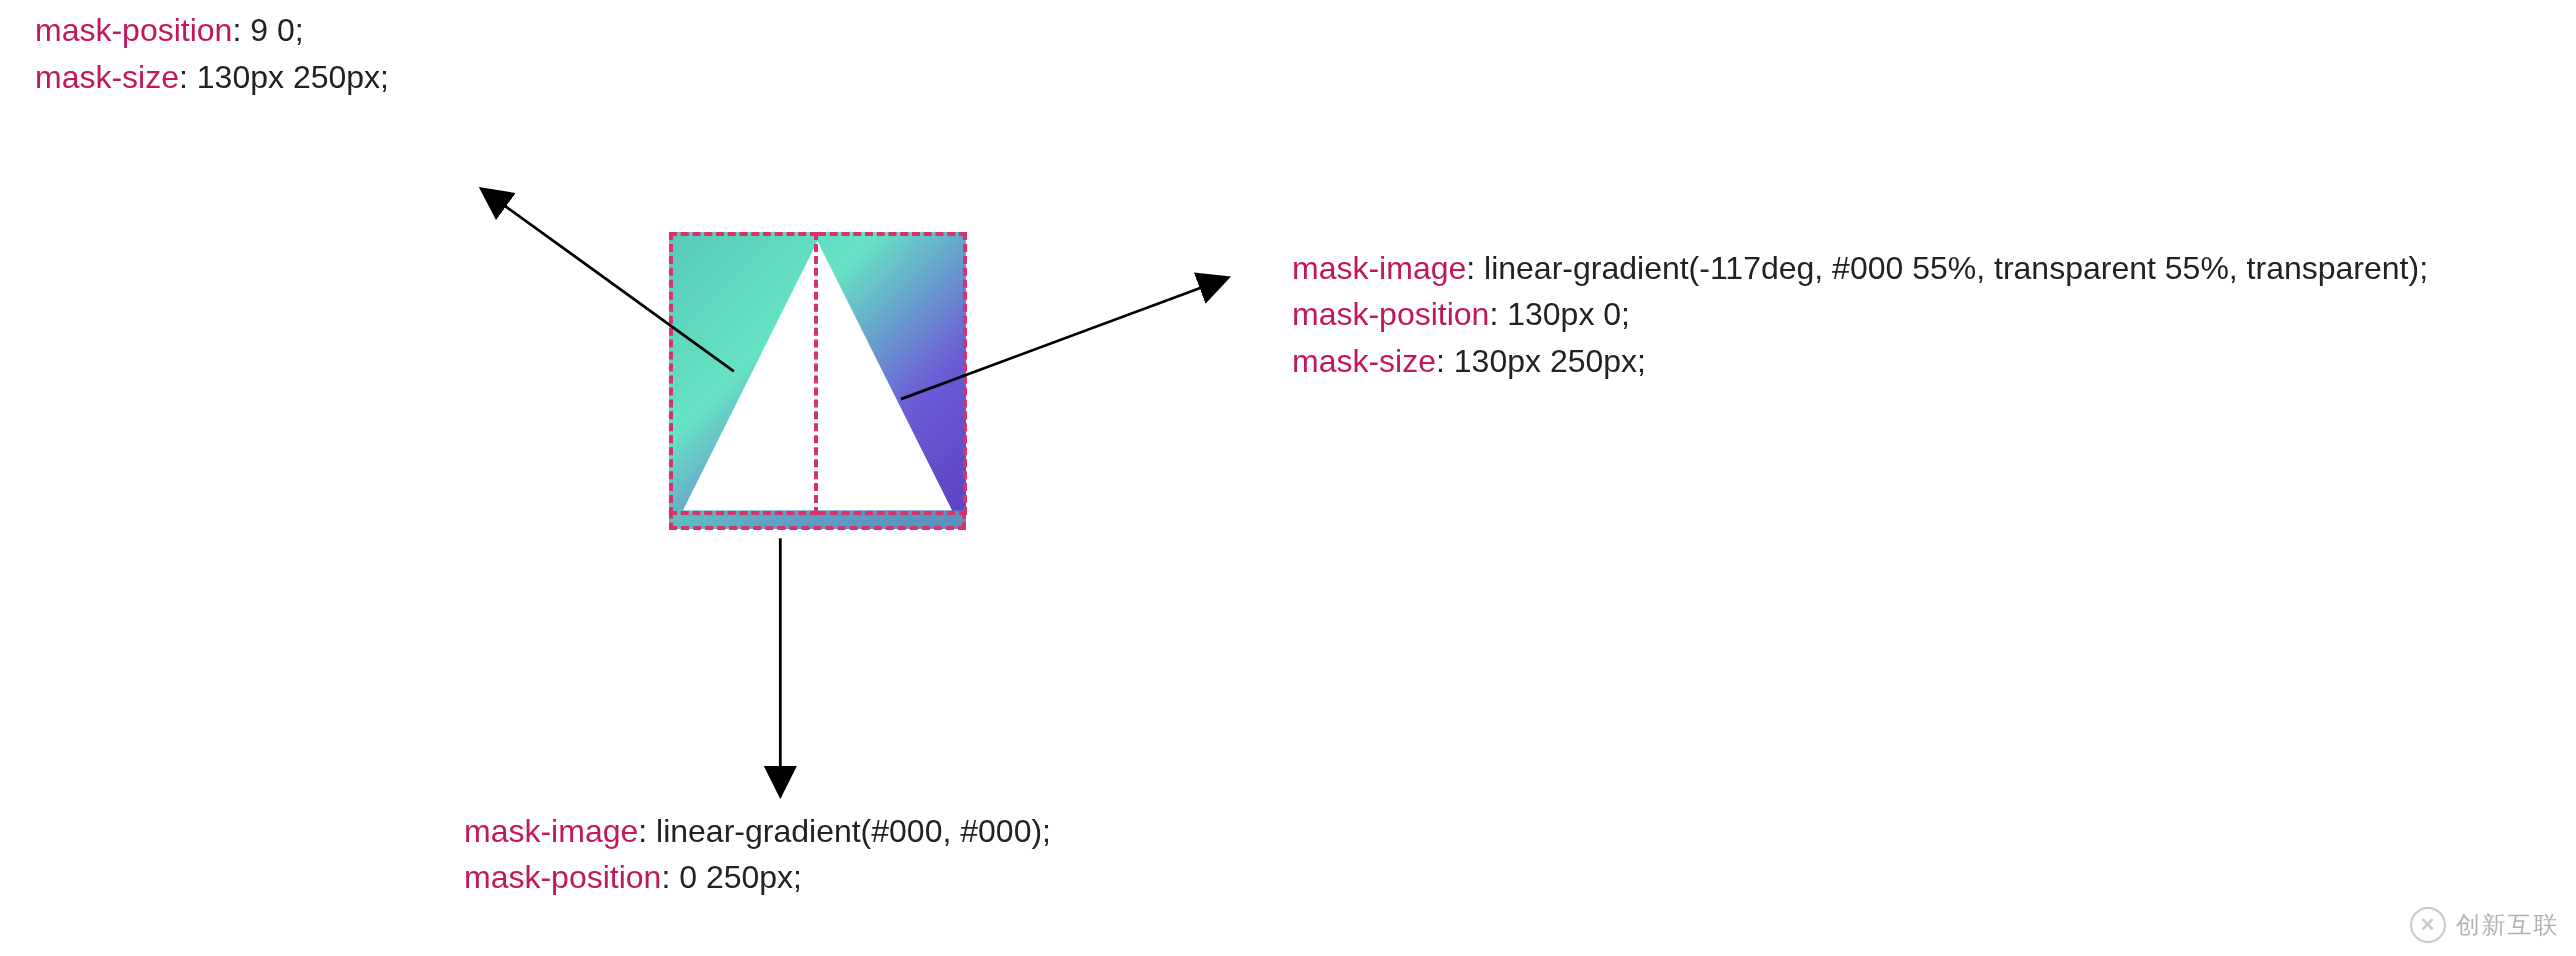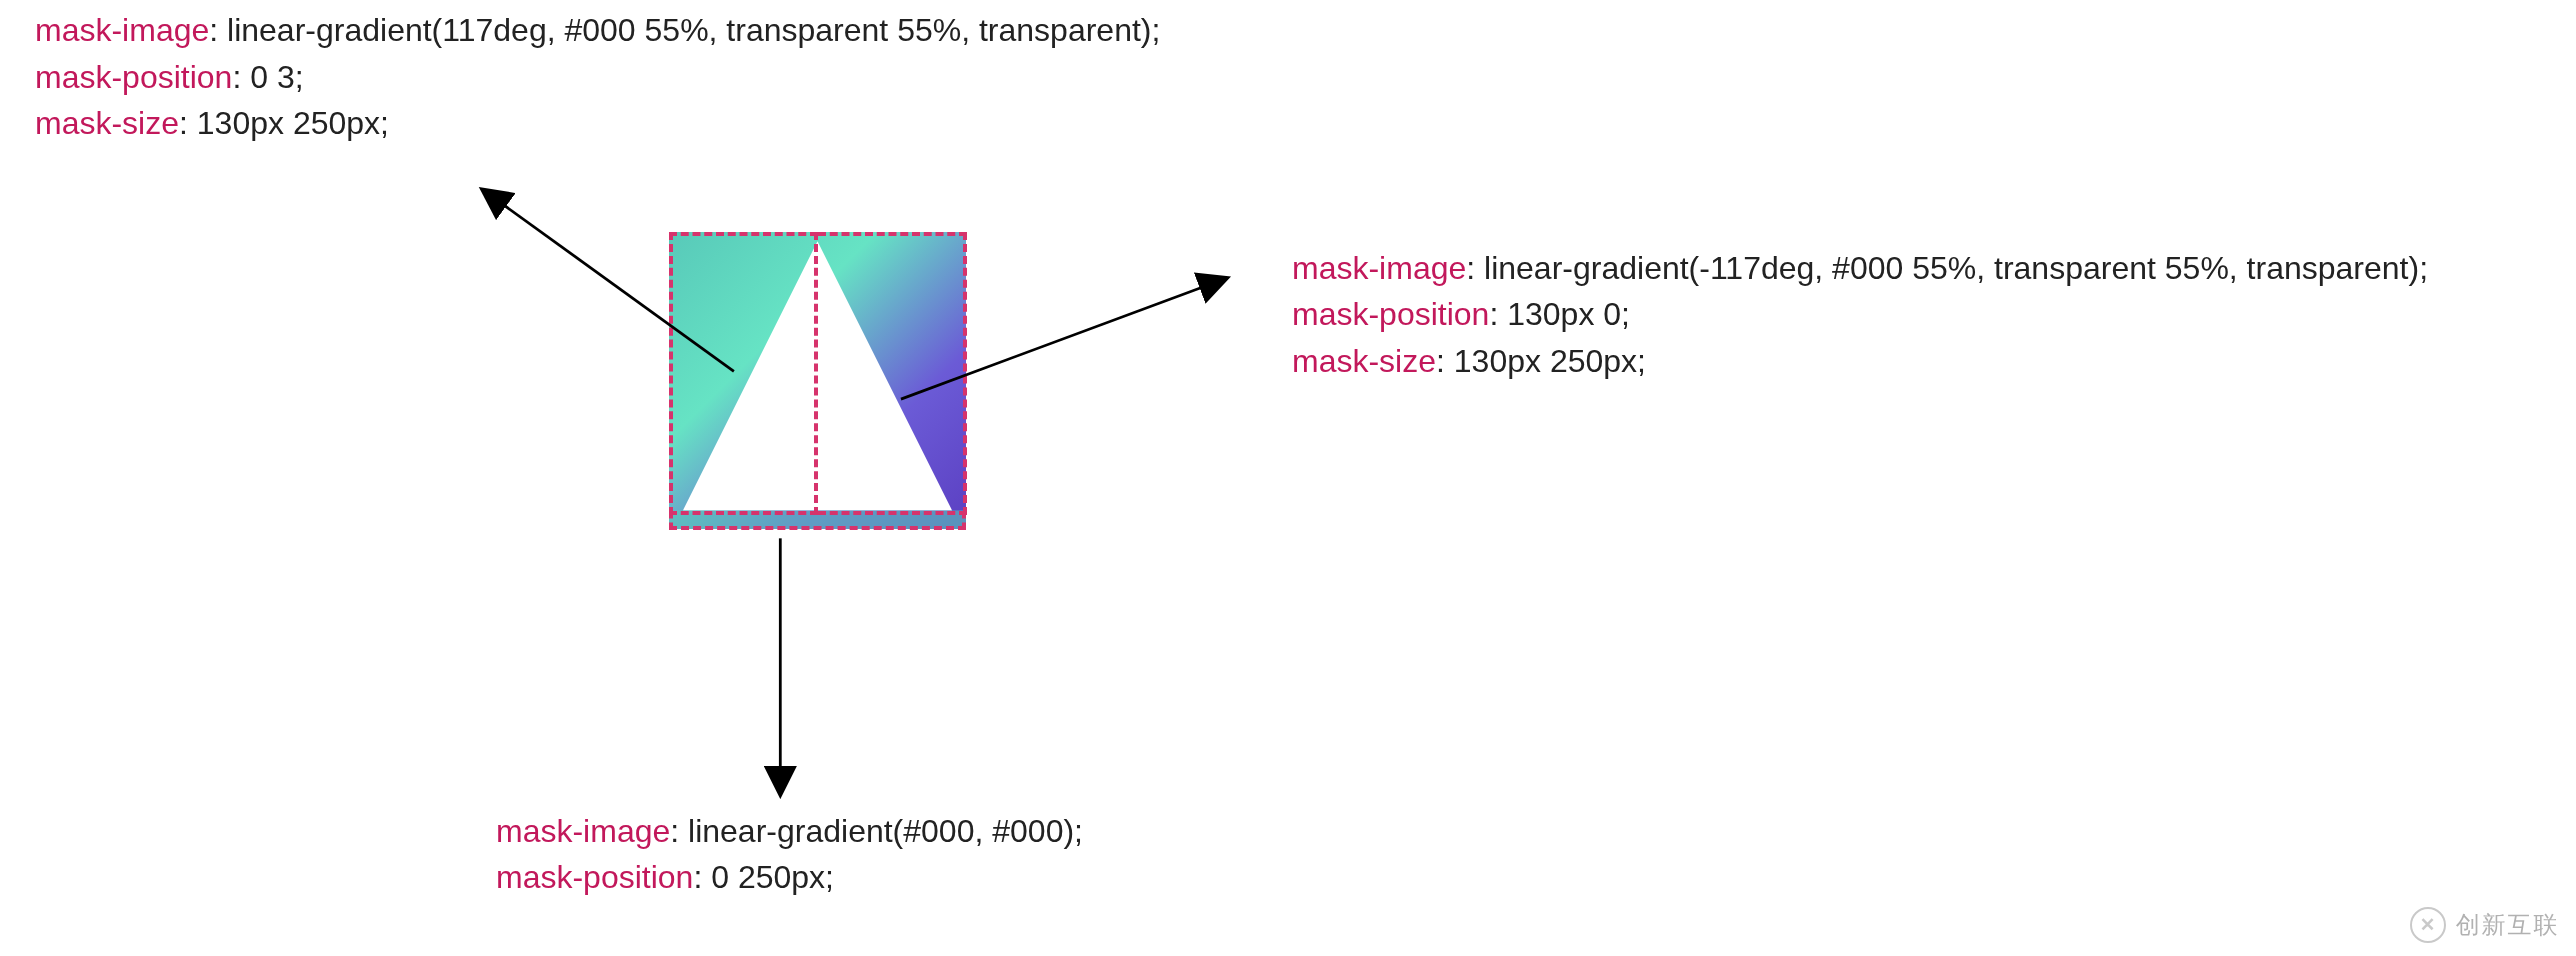--- a/index.html
+++ b/index.html
@@ -74,26 +74,22 @@
     border-radius: 50%;
     display: flex; align-items: center; justify-content: center;
     font-size: 18.6px; color:#888; font-weight: bold;
   }
 </style>
 </head>
 <body>
 
 <div class="code-block" style="left:35px; top:7.4px;" data-name="css-block-top-left">
   <span class="line">
-    <span class="prop" data-name="css-prop">mask-image</span><span>: </span>
-    <span class="val" data-name="css-value">linear-gradient(117deg, #000 55%, transparent 55%, transparent);</span>
-  </span>
-  <span class="line">
     <span class="prop" data-name="css-prop">mask-position</span><span>: </span>
-    <span class="val" data-name="css-value">0 3;</span>
+    <span class="val" data-name="css-value">9 0;</span>
   </span>
   <span class="line">
     <span class="prop" data-name="css-prop">mask-size</span><span>: </span>
     <span class="val" data-name="css-value">130px 250px;</span>
   </span>
 </div>
 
 <div class="code-block" style="left:1244px; top:245px;margin-left:48px;" data-name="css-block-top-right">
   <span class="line">
     <span class="prop" data-name="css-prop">mask-image</span><span>: </span>
@@ -122,21 +118,21 @@
 
 <style>
   [data-name="css-block-bottom-lines"] { top: 878px; }
 </style>
 
 <style>
   [data-name="css-block-bottom-lines"] { top: 878px; }
 </style>
 
 <style>
-  [data-name="css-block-bottom-lines"] { top: 878px; margin-left: 32px; }
+  [data-name="css-block-bottom-lines"] { top: 878px; }
 </style>
 
 <style>
   [data-name="css-block-bottom-lines"] { top: 878px !important; }
 </style>
 
 <style>
   [data-name="css-block-bottom-lines"] { top: 891px !important; }
 </style>
 

